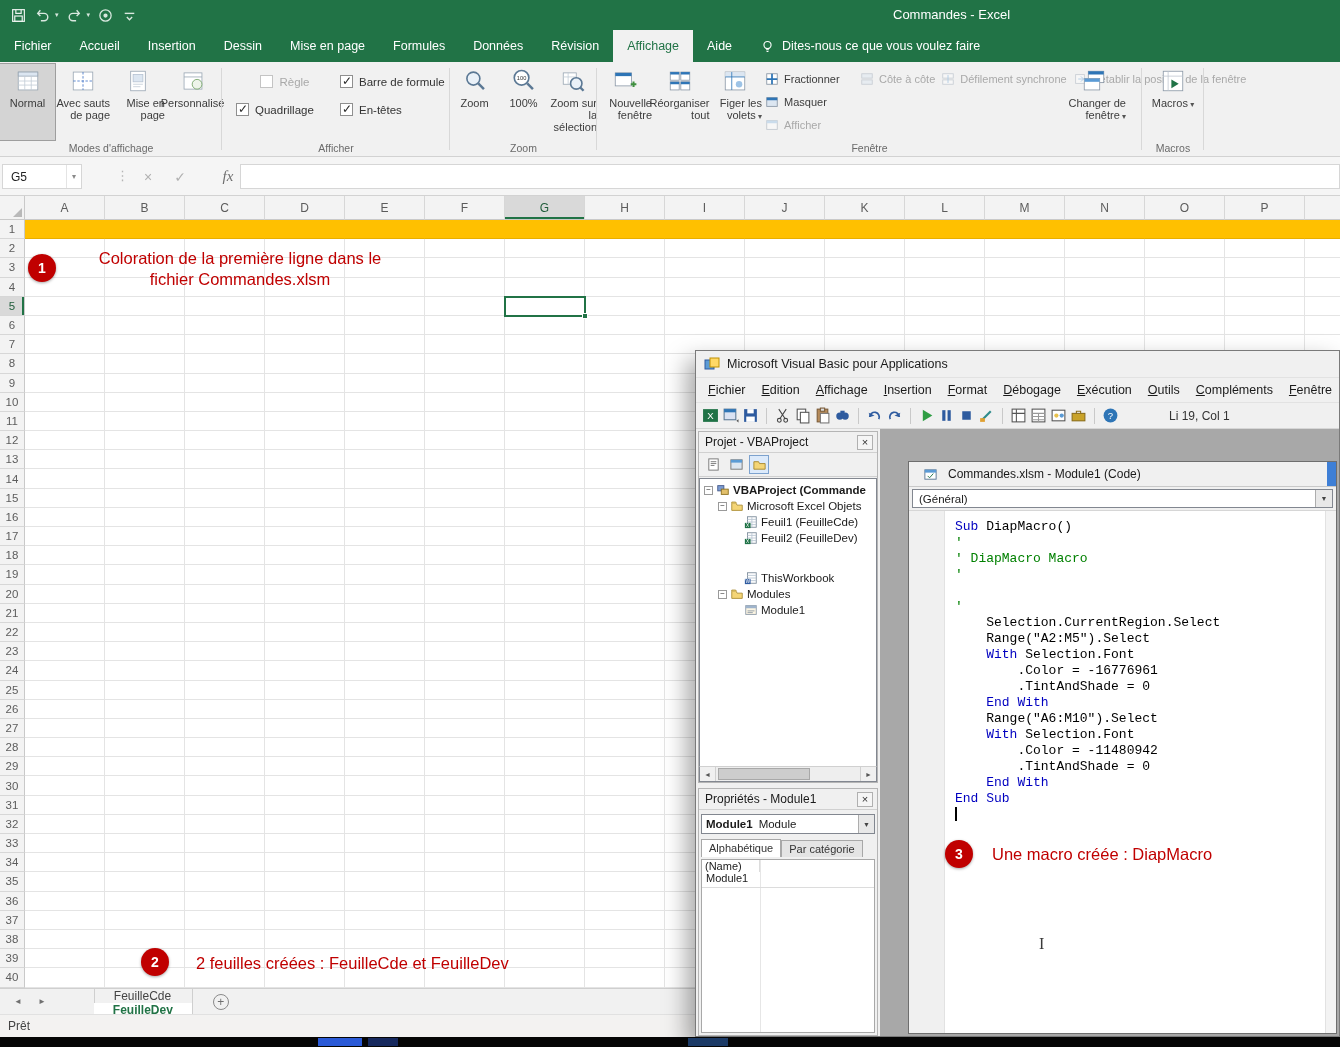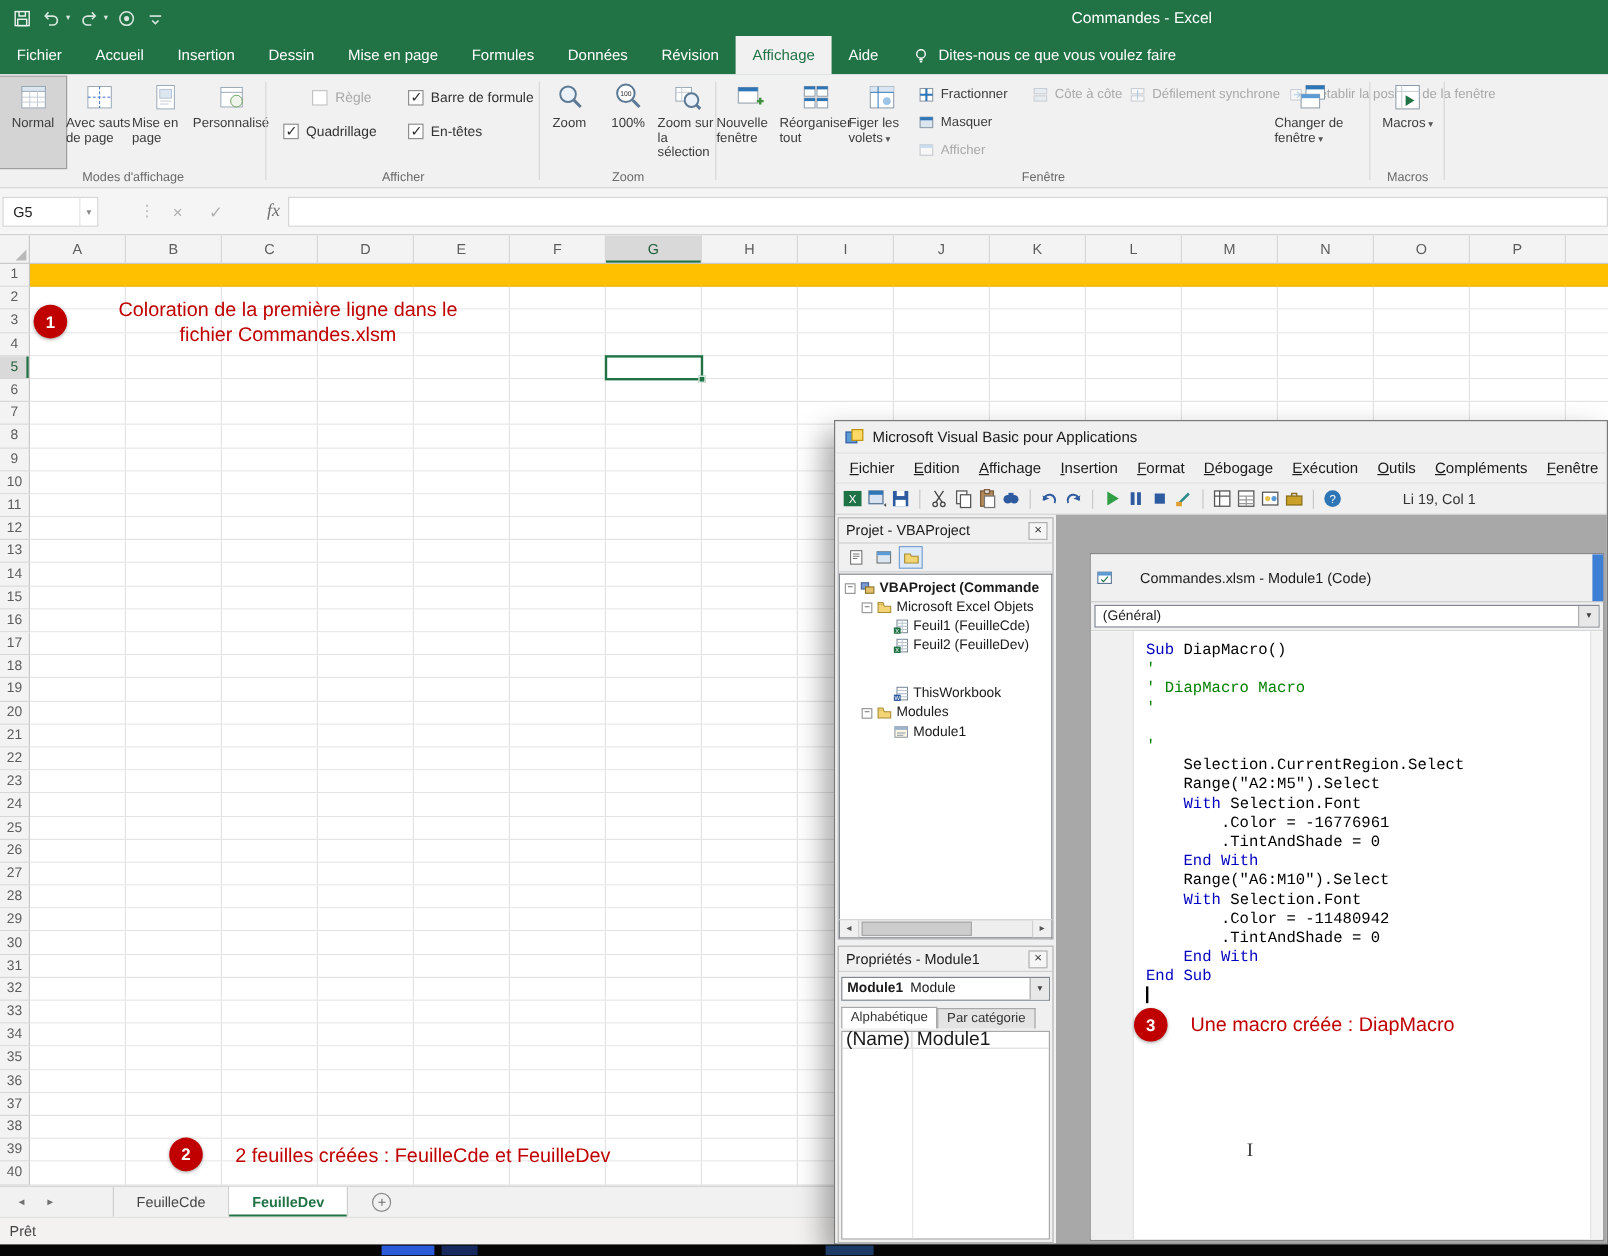--- a/index.html
+++ b/index.html
@@ -29,21 +29,21 @@
 #ribbon{position:absolute;left:0;top:62px;width:100%;height:95px;background:#f1f1f1;border-bottom:1px solid #d2d2d2;z-index:10;}
 .rgroup{position:absolute;top:0;height:94px;}
 .rgroup::after{content:"";position:absolute;right:0;top:6px;bottom:6px;width:1px;background:#d8d8d8;}
 .rgl{position:absolute;bottom:2px;left:0;right:0;text-align:center;font-size:10.5px;color:#6a6a6a;white-space:nowrap;}
 .rgc{position:absolute;top:2px;left:0;right:0;height:76px;display:flex;}
 #g-modes{left:0;width:222px;}
 #g-show{left:222px;width:228px;}
 #g-zoom{left:450px;width:147px;}
 #g-window{left:597px;width:545px;}
 #g-macros{left:1142px;width:62px;}
-.bigbtn{width:55px;display:flex;flex-direction:column;align-items:center;padding-top:4px;gap:3px;font-size:11px;color:#3c3c3c;text-align:left;line-height:12px;}
+.bigbtn{width:55px;display:flex;flex-direction:column;align-items:center;padding-top:4px;gap:3px;font-size:11px;color:#3c3c3c;text-align:right;line-height:12px;}
 .bigbtn.selected{background:#d4d4d4;outline:1px solid #9e9e9e;}
 .bigbtn .blbl{display:block;}
 .dd2{font-size:8px;color:#555;}
 #show-checkboxes{position:absolute;top:13px;left:14px;display:grid;grid-template-columns:98px auto;grid-row-gap:15px;grid-column-gap:6px;}
 .cb{display:flex;align-items:center;gap:6px;font-size:11.5px;color:#333;white-space:nowrap;}
 .cbox{width:13px;height:13px;border:1px solid #8f8f8f;background:#fff;position:relative;flex:none;}
 .cb.checked .cbox::after{content:"✓";position:absolute;left:1px;top:-2px;font-size:12px;color:#2b2b2b;}
 .cb.disabled{color:#a9a9a9;justify-content:center;}
 .cb.disabled .cbox{border-color:#c4c4c4;}
 #window-content{display:flex;}
@@ -79,21 +79,21 @@
 .grh{width:25px;flex:none;background:#f3f3f3;border-right:1px solid #c9c9c9;border-bottom:1px solid #d7d7d7;color:#5c5c5c;font-size:11.5px;display:flex;align-items:center;justify-content:center;}
 .grh.sel{background:#d9d9d9;box-shadow:inset -2px 0 0 var(--green,#217346);color:#1f5c3a;}
 .gc{width:80px;flex:none;border-right:1px solid #e4e4e4;border-bottom:1px solid #e4e4e4;background:#fff;}
 .gc.hl{background:var(--hl,#FFC000);border-right-color:var(--hl,#FFC000);border-bottom-color:#e8ae00;}
 #sel-box{position:absolute;width:82px;height:21px;border:2px solid var(--green,#217346);z-index:3;}
 #sel-box .fh{position:absolute;right:-4px;bottom:-4px;width:6px;height:6px;background:var(--green,#217346);border:1px solid #fff;}
 
 
 #sheetbar{position:absolute;left:0;top:988px;width:100%;height:26px;background:#f1f1f1;border-top:1px solid #cfcfcf;display:flex;align-items:stretch;z-index:5;}
 .snav{display:flex;align-items:center;gap:16px;padding:0 14px;color:#707070;font-size:8px;}
-#sheet-tab-list{display:flex;margin-left:34px;}
+#sheet-tab-list{display:flex;margin-left:34px;flex-direction:column;}
 .stab{padding:0 19px;display:flex;align-items:center;font-size:12px;color:#444;border-right:1px solid #cfcfcf;}
 .stab:first-child{border-left:1px solid #cfcfcf;}
 .stab.active{background:#fff;color:var(--green,#217346);font-weight:bold;box-shadow:inset 0 -2px 0 var(--green,#217346);}
 .addsheet{width:16px;height:16px;border-radius:50%;border:1px solid #8a8a8a;color:#6e6e6e;display:flex;align-items:center;justify-content:center;font-size:12px;line-height:1;margin:auto 0 auto 20px;}
 #statusbar{position:absolute;left:0;top:1014px;width:100%;height:23px;background:#f3f2f1;border-top:1px solid #e1e1e1;display:flex;align-items:center;padding-left:8px;font-size:12px;color:#444;z-index:5;}
 
 
 #taskbar{position:absolute;left:0;top:1037px;width:100%;height:10px;background:#050505;z-index:70;}
 .tseg{position:absolute;top:1px;height:8px;}
 #tseg1{left:318px;width:44px;background:#2a5ad7;}
@@ -132,27 +132,27 @@
 .sarrow.right{margin-left:auto;border-left:1px solid #d0d0d0;}
 .sthumb{width:92px;height:12px;background:#cdcdcd;border:1px solid #a8a8a8;margin-left:2px;flex:none;}
 .pcombo{margin:4px 2px 0;height:20px;background:#fff;border:1px solid #828790;display:flex;align-items:center;padding-left:4px;font-size:11.5px;}
 .pcombo .obj-name{font-weight:bold;margin-right:6px;}
 .pcombo .cdd{margin-left:auto;width:16px;height:100%;border-left:1px solid #adadad;display:flex;align-items:center;justify-content:center;font-size:7px;color:#444;background:#e8e8e8;}
 .ptabs{display:flex;margin:4px 2px 0;height:19px;align-items:flex-end;}
 .ptab{padding:2px 7px;font-size:11px;border:1px solid #a8a8a8;border-bottom:none;background:#e4e4e4;color:#333;}
 .ptab.active{background:#fff;padding-bottom:3px;}
 .pgrid{position:absolute;left:2px;right:2px;top:70px;bottom:2px;background:#fff;border:1px solid #a8a8a8;}
 .pgrid::after{content:"";position:absolute;left:58px;top:0;bottom:0;width:1px;background:#e6e6e6;}
-.prow{display:flex;height:14px;border-bottom:1px solid #dcdcdc;font-size:16px;position:relative;z-index:1;}
+.prow{display:flex;height:28px;border-bottom:1px solid #dcdcdc;font-size:11px;position:relative;z-index:1;flex-direction:column;}
 .prow .pname{width:58px;border-right:1px solid #dcdcdc;padding-left:3px;display:flex;align-items:center;}
 .prow .pval{padding-left:4px;display:flex;align-items:center;}
 
 
 .codewin{position:absolute;left:212px;top:32px;right:2px;bottom:2px;background:#fff;border:1px solid #6e6e6e;display:flex;flex-direction:column;}
-.chead{height:40px;background:#f0f0f0;border-bottom:1px solid #c9c9c9;display:flex;align-items:center;gap:22px;padding-left:4px;font-size:12px;position:relative;flex:none;}
+.chead{height:25px;background:#f0f0f0;border-bottom:1px solid #c9c9c9;display:flex;align-items:center;gap:10px;padding-left:14px;font-size:12px;position:relative;flex:none;}
 .chead .ic{width:15px;height:15px;}
 .cblue{position:absolute;right:0;top:0;width:9px;height:100%;background:#3e7fd6;}
 .ccombo-bar{height:24px;background:#f0f0f0;display:flex;align-items:center;padding:0 3px;border-bottom:1px solid #d6d6d6;flex:none;}
 .ccombo{flex:1;height:19px;background:#fff;border:1px solid #828790;display:flex;align-items:center;padding-left:6px;font-size:11.5px;}
 .ccombo .cdd{margin-left:auto;width:17px;height:100%;background:#e8e8e8;border-left:1px solid #adadad;display:flex;align-items:center;justify-content:center;font-size:7px;color:#444;}
 .cbody{flex:1;position:relative;background:#fff;overflow:hidden;}
 .cmargin{position:absolute;left:0;top:0;bottom:0;width:36px;background:#f0f0f0;border-right:1px solid #e2e2e2;}
 .ctext{position:absolute;left:46px;top:8px;font-family:"Liberation Mono","DejaVu Sans Mono",monospace;font-size:13px;line-height:16px;white-space:pre;color:#000;}
 .cline{height:16px;}
 .ctext .k{color:var(--kw,#0000C0);}

